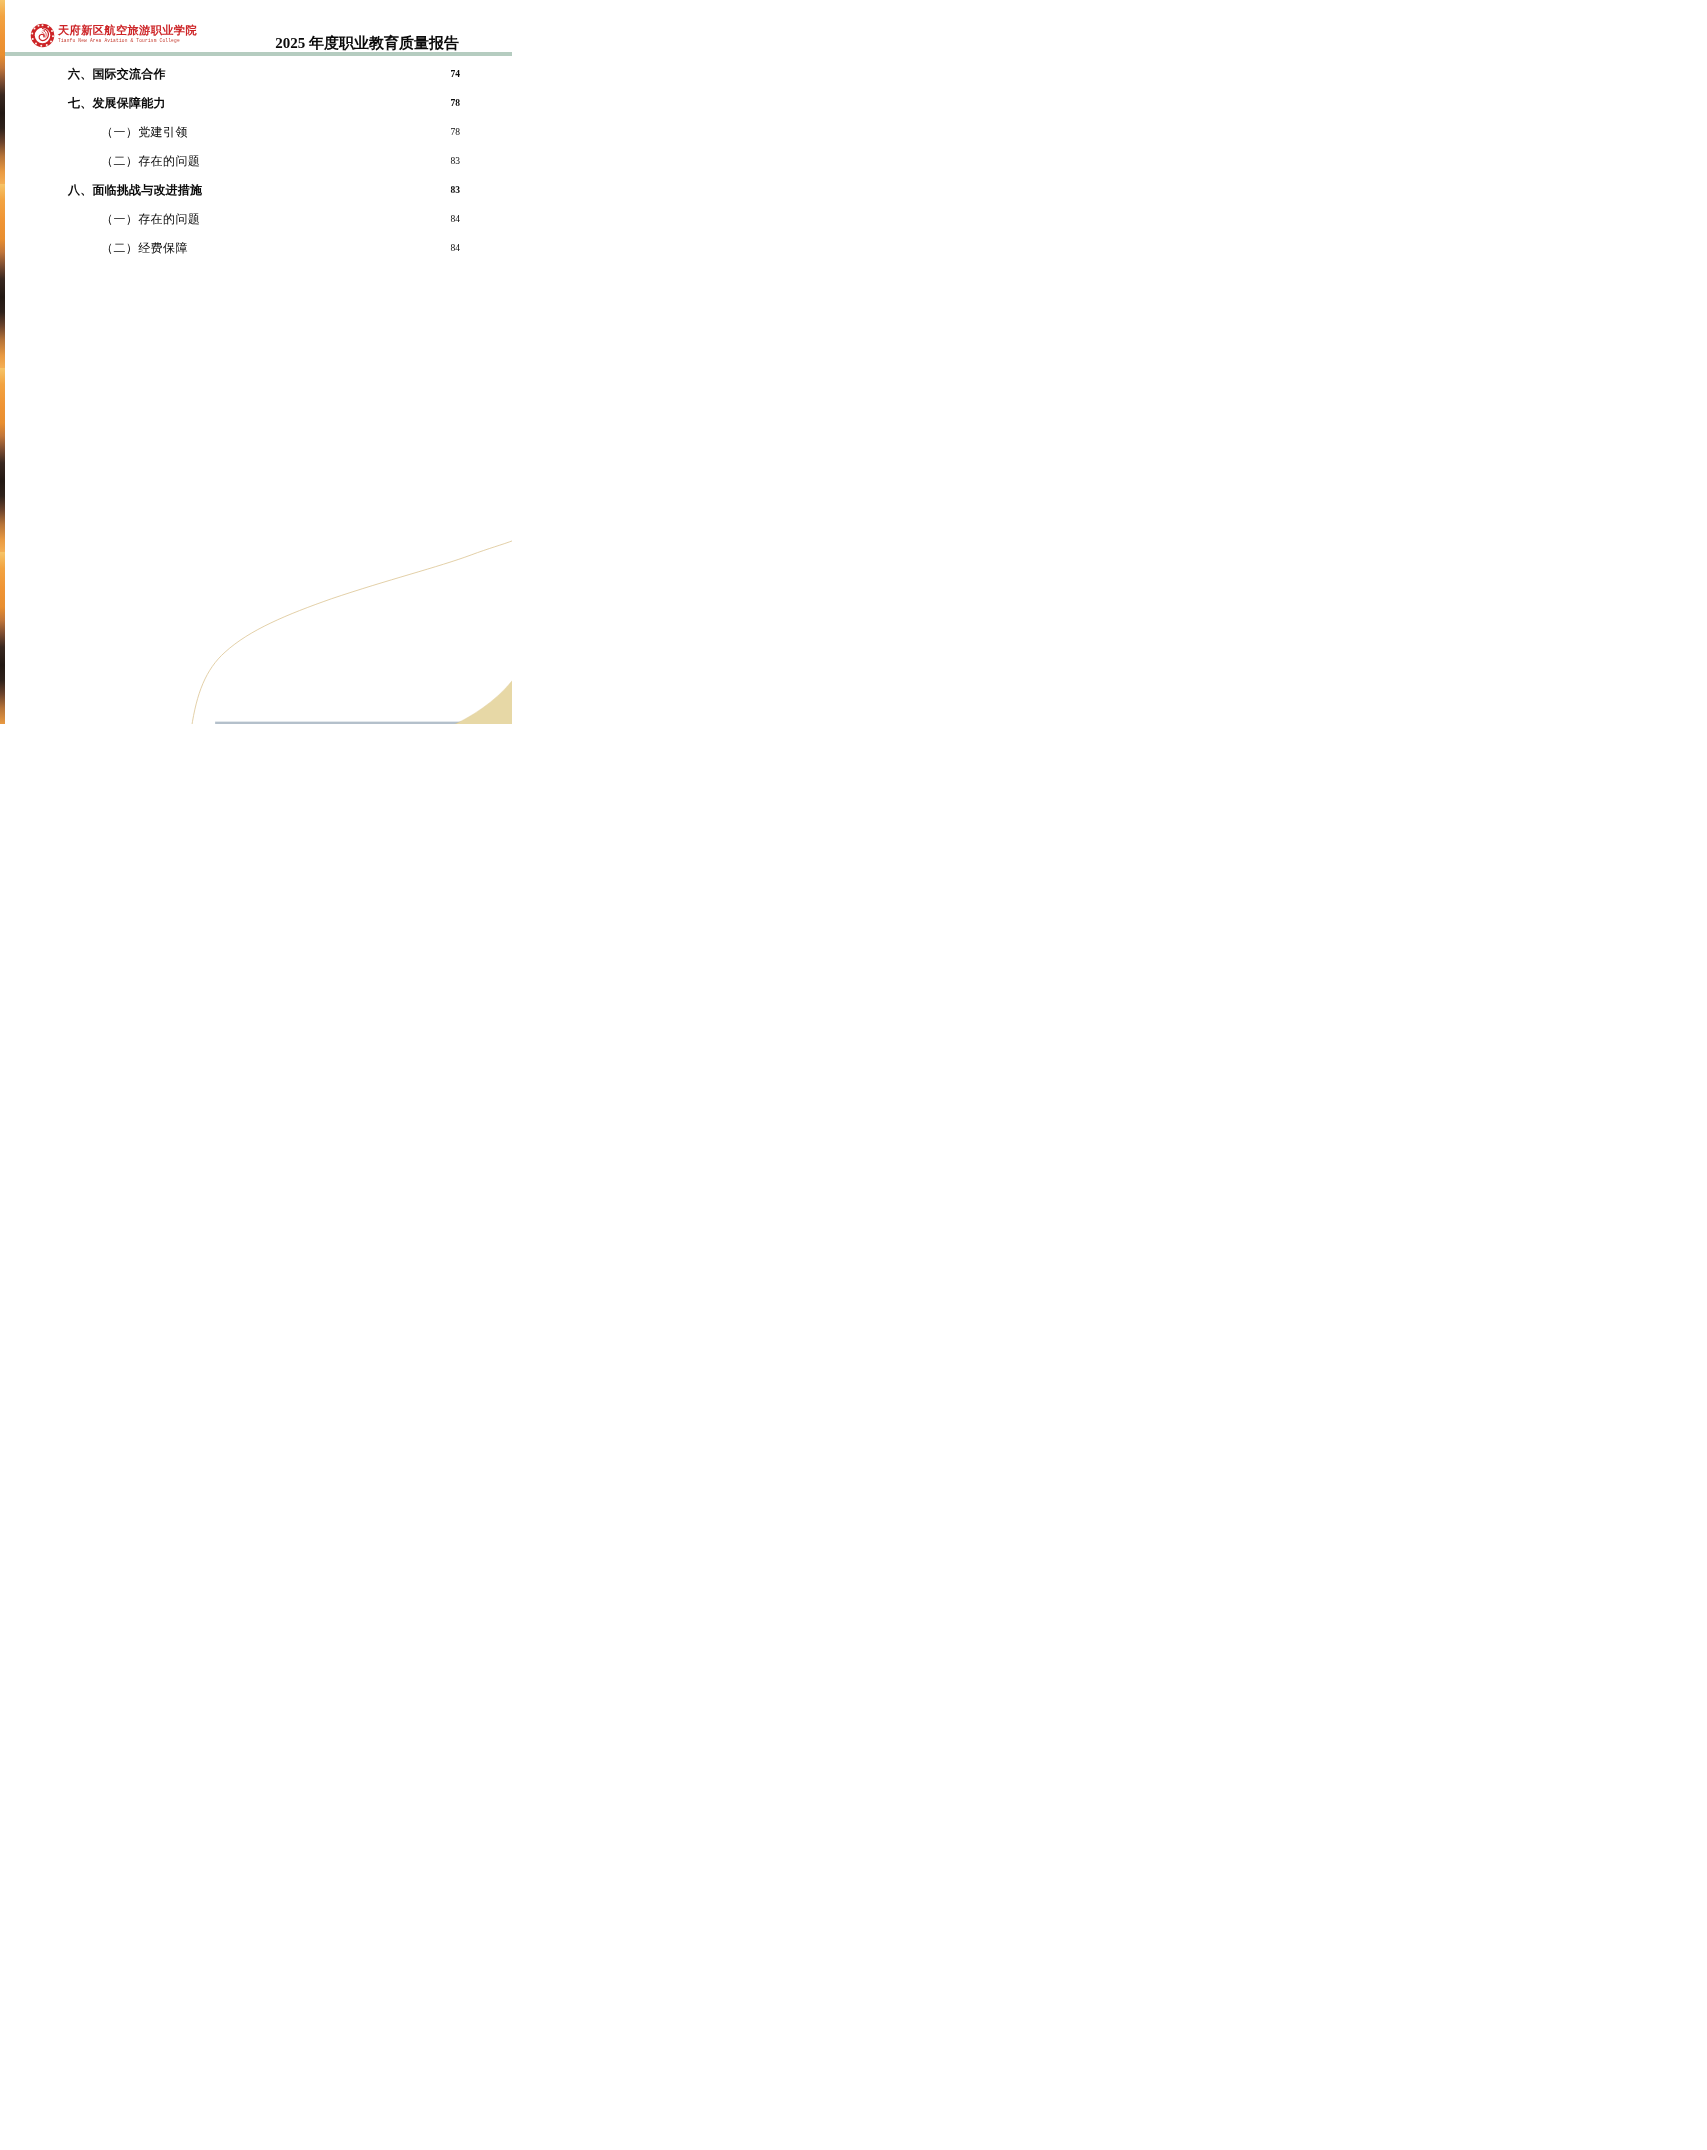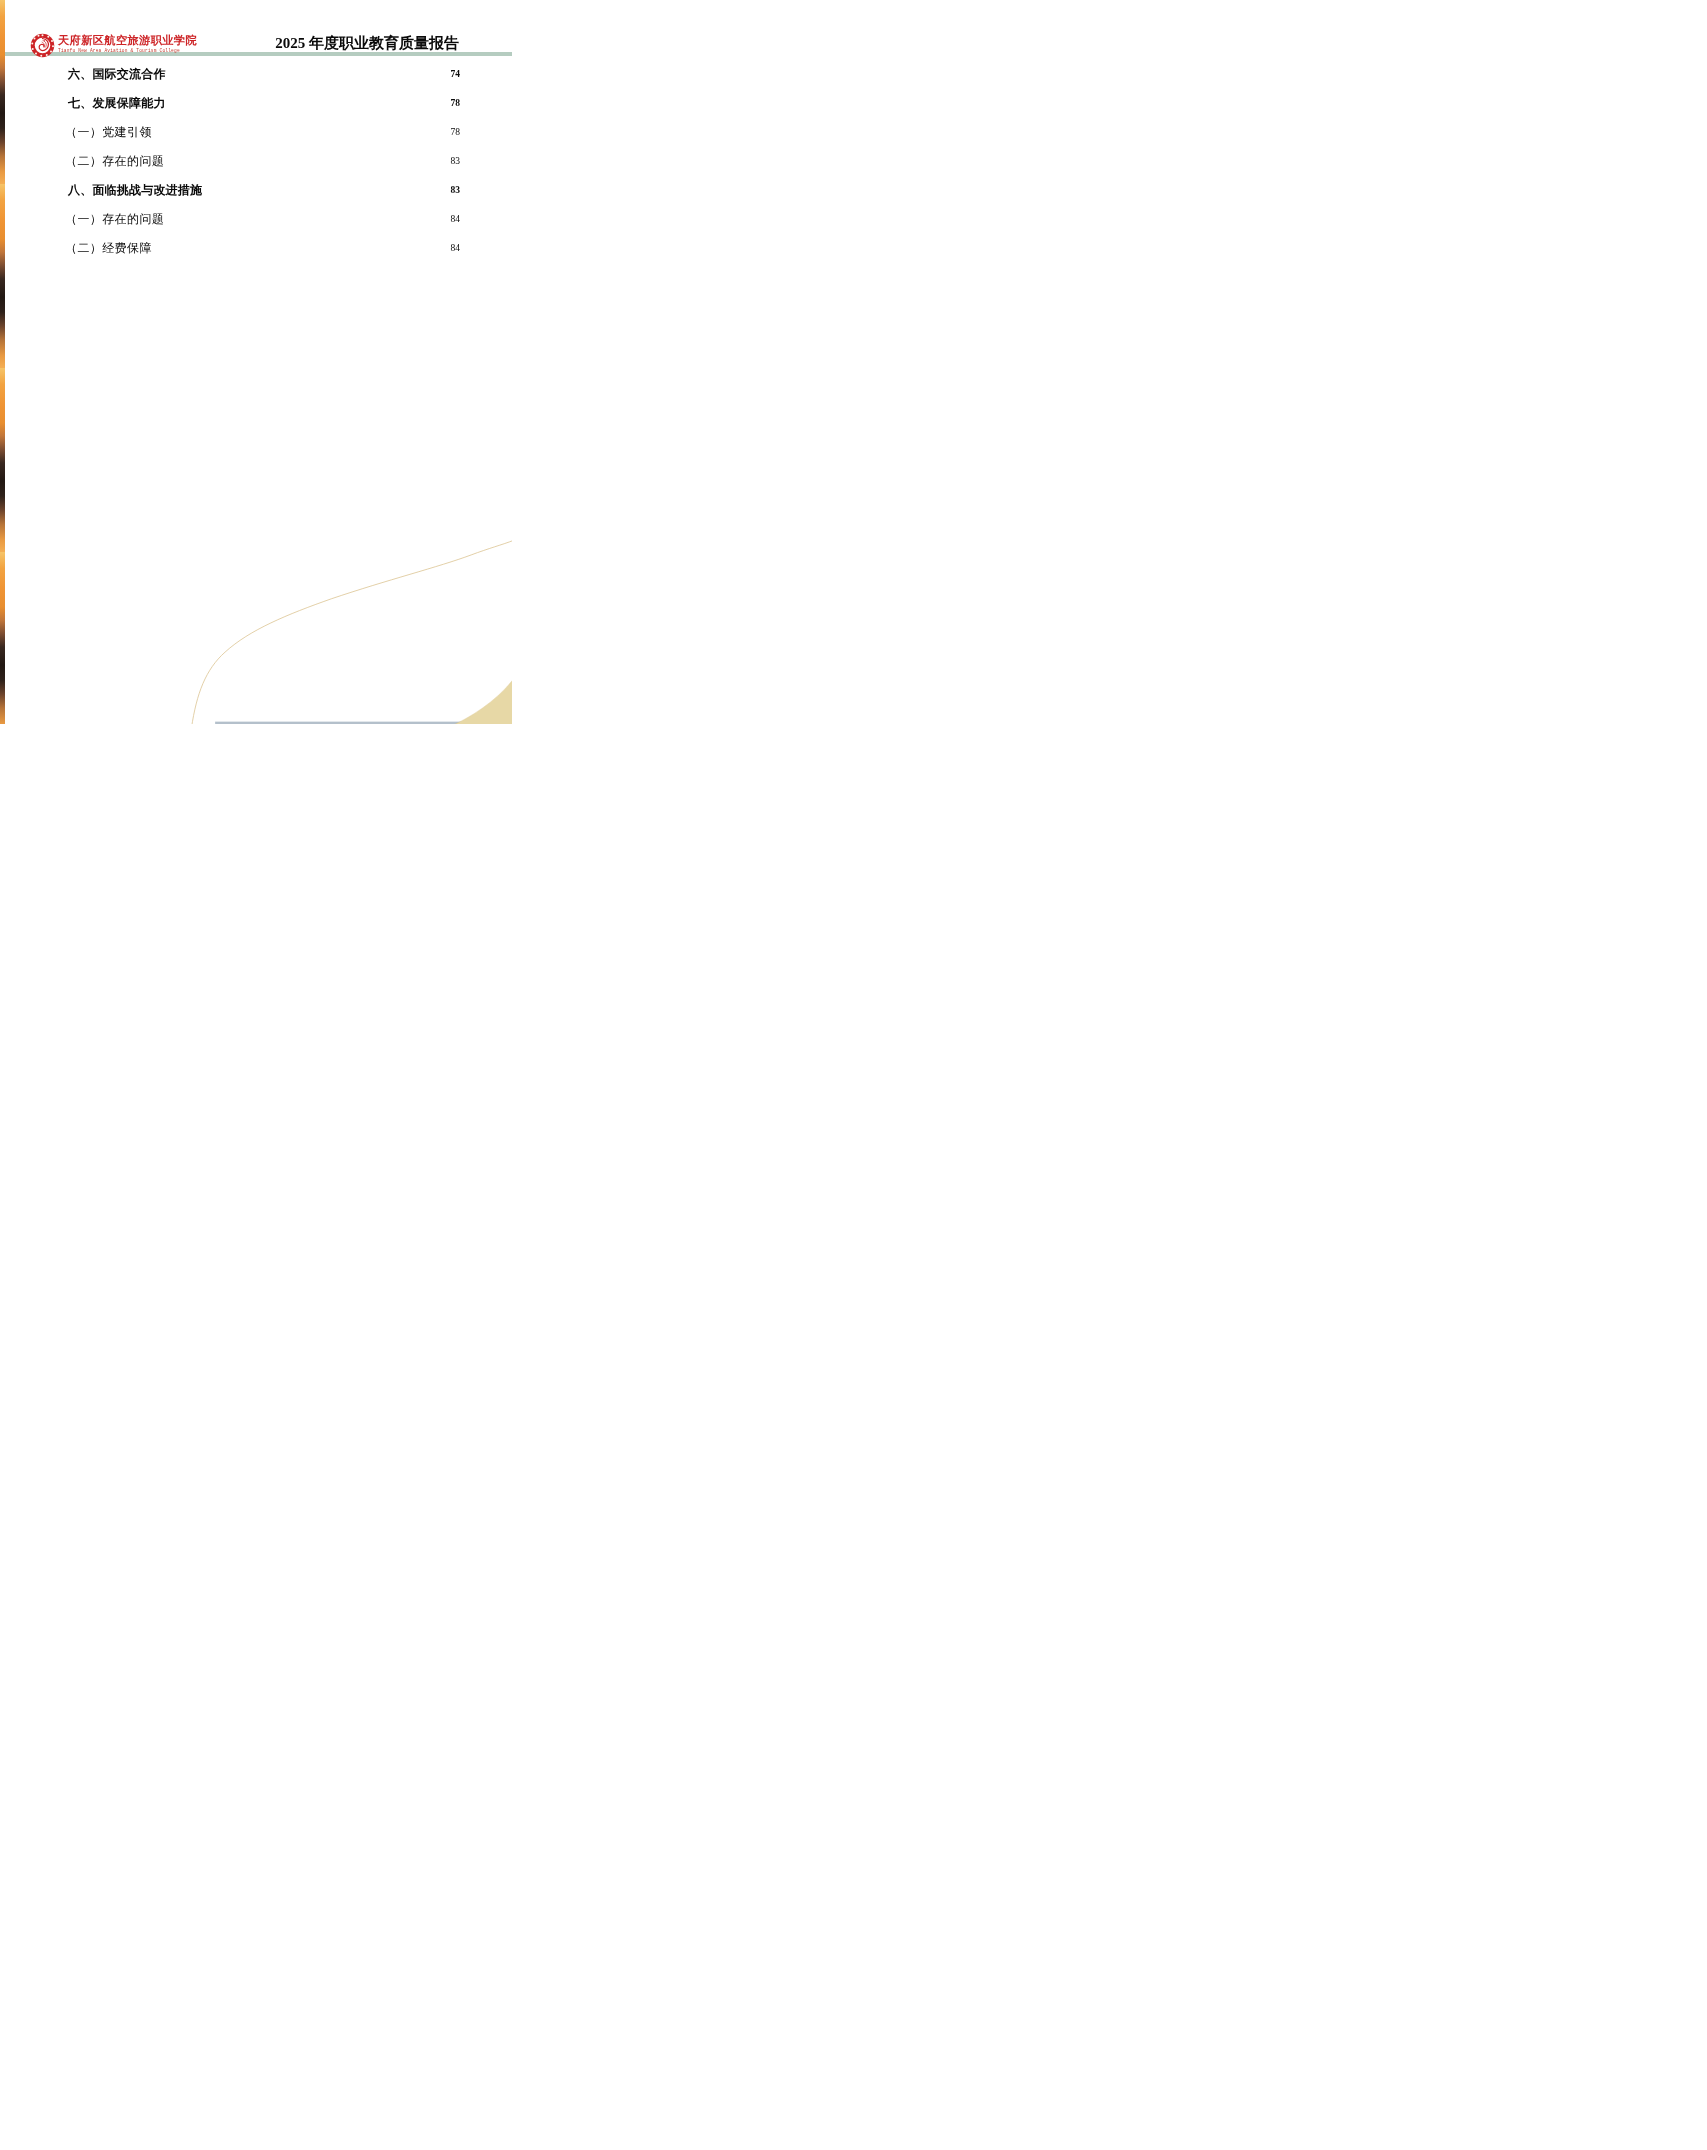--- a/index.html
+++ b/index.html
@@ -37,21 +37,21 @@
       #e99a42 172px,
       #f4ae54 184px);
   }
 
   
   .header{position:absolute;left:0;top:0;right:0;height:55px;z-index:2;}
   .band{
     position:absolute;left:0;right:0;top:52px;height:3.9px;
     background:var(--band-green);z-index:1;
   }
-  .logo{position:absolute;left:30px;top:33px;display:flex;align-items:flex-start;}
+  .logo{position:absolute;left:30px;top:23px;display:flex;align-items:flex-start;}
   .emblem{width:25px;height:25px;display:block;}
   .logo-text{margin-left:3px;padding-top:1.3px;}
   .logo-cn{
     font-family:"Liberation Serif", serif;
     font-weight:700;font-size:11.2px;line-height:12.5px;
     color:var(--logo-red);letter-spacing:0.4px;white-space:nowrap;
   }
   .logo-en{
     font-family:"Liberation Mono","DejaVu Sans Mono", monospace;
     font-size:4.5px;line-height:5.6px;margin-top:0.9px;
@@ -63,21 +63,21 @@
     font-weight:700;font-size:15px;line-height:11.2px;
     color:var(--text-black);white-space:nowrap;
   }
 
   
   .toc{position:absolute;left:0;right:0;top:55px;padding-top:3.9px;z-index:2;}
   .toc-row{
     display:flex;align-items:flex-end;
     height:29px;padding:0 52px 8.2px 68px;
   }
-  .toc-row.sub{padding-left:65px;}
+  .toc-row.sub{padding-left:65px;margin-left:36px;}
   .toc-label{
     font-size:12px;line-height:11.2px;white-space:nowrap;
   }
   .toc-row.main .toc-label{
     font-family:"Liberation Sans","DejaVu Sans", sans-serif;
     font-weight:700;letter-spacing:0.2px;
   }
   .toc-row.sub .toc-label{
     font-family:"Liberation Serif","DejaVu Serif", serif;
     font-weight:400;letter-spacing:0.4px;

